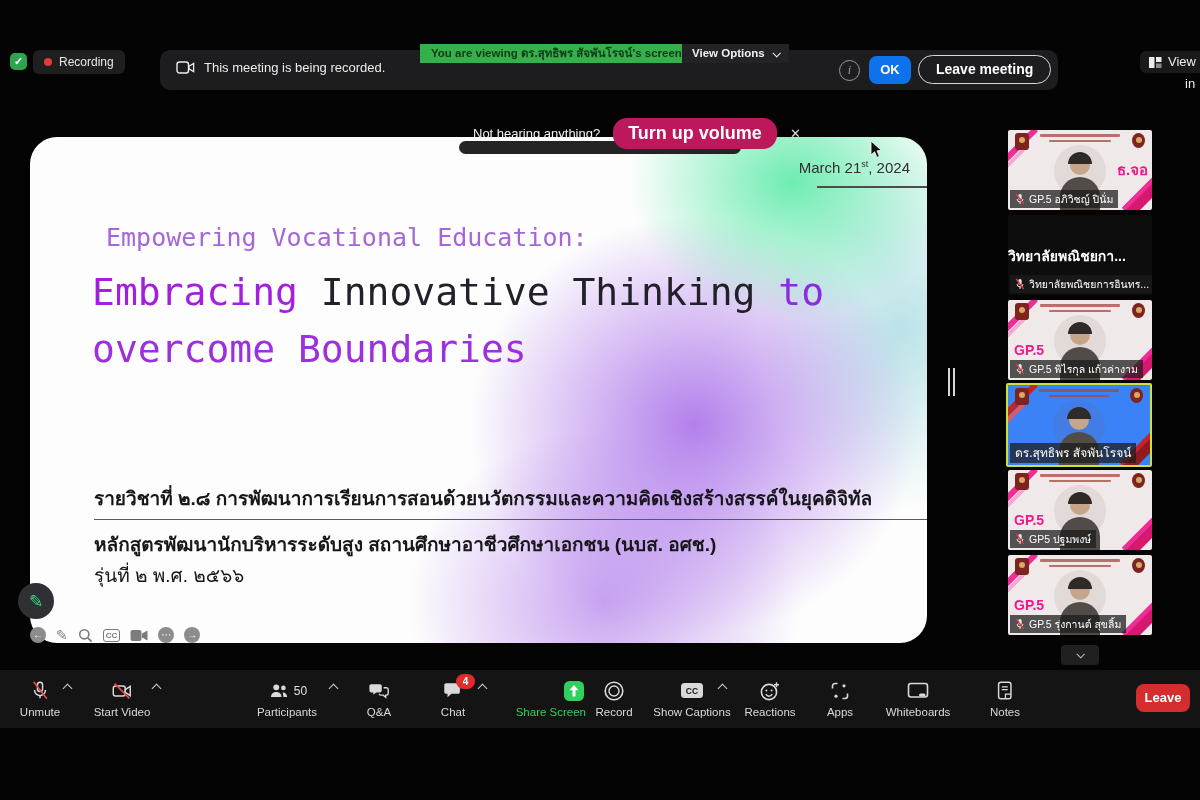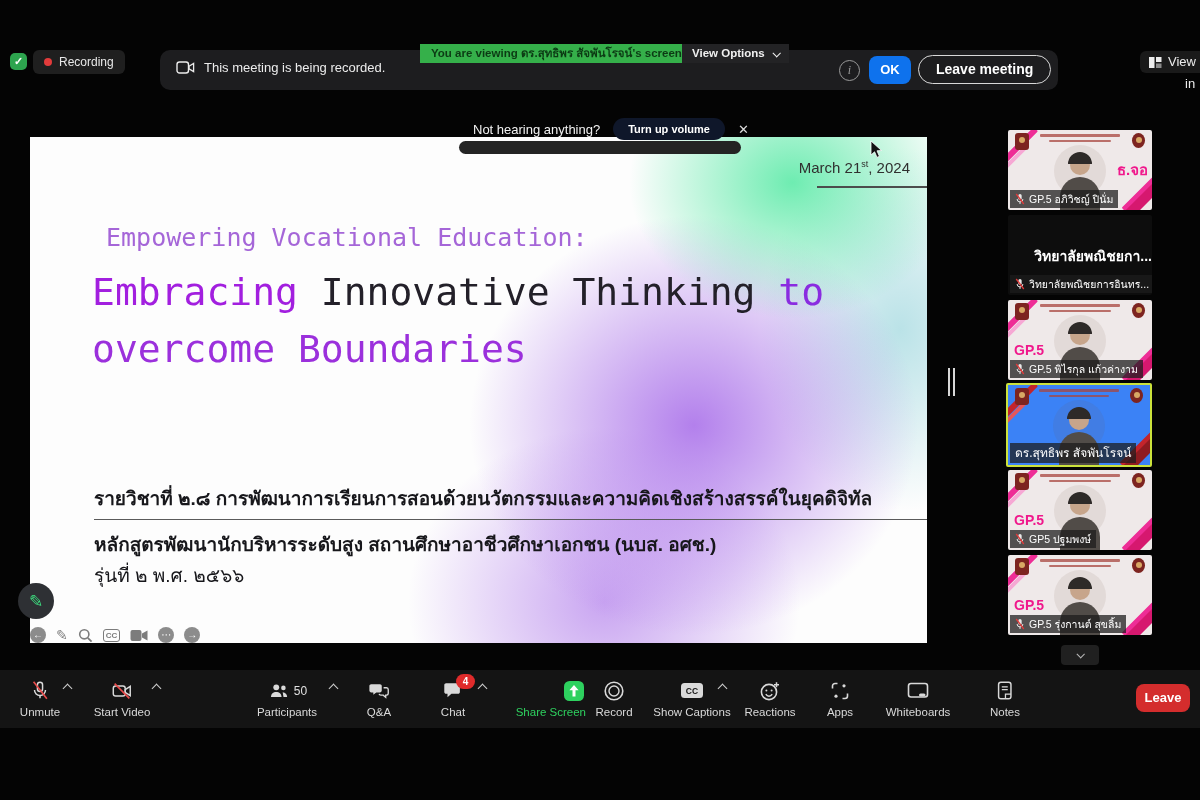--- a/index.html
+++ b/index.html
@@ -17,31 +17,31 @@
   .leave-meeting{position:absolute;left:758px;top:5px;height:27px;padding:0 17px;border:1.5px solid #d8d8d8;border-radius:15px;color:#fff;font-weight:bold;font-size:14px;line-height:27px;cursor:pointer;}
   .view-banner{position:absolute;left:420px;top:44px;height:19px;background:#35b04a;color:#0c3b14;font-size:11.5px;font-weight:bold;line-height:19px;padding:0 11px;z-index:4;}
   .view-options{position:absolute;left:682px;top:44px;height:19px;background:#232325;color:#f0f0f0;font-size:11.5px;font-weight:bold;line-height:19px;padding:0 10px;display:flex;align-items:center;gap:8px;z-index:4;cursor:pointer;}
   .chev{display:inline-block;width:5px;height:5px;border-right:1.5px solid currentColor;border-bottom:1.5px solid currentColor;transform:rotate(45deg) translateY(-1px);}
   .sign-in{position:absolute;left:1138px;top:51px;height:22px;background:#1a1a1a;border-radius:6px;color:#ececec;font-size:13px;line-height:22px;padding:0 3px;cursor:pointer;margin-left:44px;}
   .view-btn{position:absolute;left:1140px;top:51px;height:22px;background:#1a1a1a;border-radius:6px;color:#ececec;font-size:13px;line-height:22px;padding:0 9px;display:flex;align-items:center;gap:6px;cursor:pointer;}
 
   
   .toast{position:absolute;left:473px;top:118px;display:flex;align-items:center;gap:13px;z-index:6;}
   .toast-text{color:#f2f2f2;font-size:13px;}
-  .toast-btn{background:#0f172a;color:#fff;font-weight:bold;font-size:11px;border-radius:14px;padding:5px 15px;cursor:pointer;}
+  .toast-btn{background:#be185d;color:#fff;font-weight:bold;font-size:18px;border-radius:14px;padding:5px 15px;cursor:pointer;}
   .toast-close{color:#dcdcdc;font-size:13px;cursor:pointer;}
   .mini-bar{position:absolute;left:459px;top:141px;width:282px;height:13px;background:#242424;border-radius:7px;z-index:5;}
 
   
   .slide{position:absolute;left:30px;top:137px;width:897px;height:506px;z-index:1;overflow:hidden;background:
     radial-gradient(240px 200px at 85% 9%, rgba(74,232,158,.8), rgba(74,232,158,0) 68%),
     radial-gradient(320px 300px at 74% 57%, rgba(166,106,233,.85), rgba(166,106,233,0) 70%),
     radial-gradient(280px 250px at 64% 92%, rgba(166,106,233,.6), rgba(166,106,233,0) 70%),
     radial-gradient(200px 260px at 97% 38%, rgba(120,200,210,.5), rgba(120,200,210,0) 70%),
-    #fdfdfd;}
+    #fdfdfd; border-radius: 27px;}
   .slide-date{position:absolute;right:17px;top:22px;font-size:15px;color:#30302f;}
   .slide-date sup{font-size:9px;}
   .date-line{position:absolute;right:0;top:49px;width:110px;height:1.5px;background:#4c4c4c;}
   .t1{position:absolute;left:64px;top:86px;font-family:"DejaVu Sans Mono",monospace;font-size:25px;color:#a566d8;white-space:nowrap;margin-left:12px;}
   .t2{position:absolute;left:62px;top:133px;font-family:"DejaVu Sans Mono",monospace;font-size:38px;white-space:nowrap;}
   .t2 .c1{color:#a21fdf;} .t2 .c2{color:#232029;} .t2 .c3{color:#8a2ce0;}
   .t3{position:absolute;left:62px;top:190px;font-family:"DejaVu Sans Mono",monospace;font-size:38px;color:#9b30dc;white-space:nowrap;}
   .th1{position:absolute;left:64px;top:346px;font-size:19px;color:#17171b;font-weight:bold;white-space:nowrap;}
   .sep{position:absolute;left:64px;right:0;top:382px;height:1px;background:#5a5a5a;}
   .th2{position:absolute;left:64px;top:392px;font-size:19px;color:#17171b;font-weight:bold;white-space:nowrap;}
@@ -74,21 +74,21 @@
   .stp{position:absolute;transform:rotate(-45deg);border-radius:1px;}
   .p1{width:56px;height:6px;left:-20px;top:16px;background:#ee2d96;}
   .p2{width:42px;height:4px;left:-16px;top:28px;background:#f6a8d4;}
   .p3{width:56px;height:7px;right:-20px;bottom:16px;background:#ee2d96;}
   .p4{width:46px;height:10px;right:-14px;bottom:5px;background:#d6186f;}
   .red .p1{background:#c3242b;} .red .p2{background:#e4575d;} .red .p3{background:#c3242b;} .red .p4{background:#8f1b20;}
   .gp{position:absolute;left:6px;top:42px;color:#f0188c;font-weight:bold;font-size:14px;z-index:2;}
   .gp.right{left:auto;right:4px;top:28px;font-size:15px;}
   .nb{position:absolute;left:2px;bottom:2px;max-width:136px;background:rgba(28,28,28,.74);color:#fff;font-size:10.5px;line-height:16px;padding:1px 5px;display:flex;align-items:center;gap:4px;white-space:nowrap;overflow:hidden;z-index:3;}
   .nb.big{font-size:12px;line-height:18px;}
-  .center-txt{position:absolute;left:0;right:0;top:30px;text-align:right;color:#fff;font-weight:bold;font-size:14px;}
+  .center-txt{position:absolute;left:0;right:0;top:30px;text-align:left;color:#fff;font-weight:bold;font-size:14px;}
   .more-btn{position:absolute;left:1061px;top:645px;width:38px;height:20px;background:#202020;border-radius:4px;display:flex;align-items:center;justify-content:center;color:#b8b8b8;cursor:pointer;z-index:2;}
   .more-btn .chev{border-color:#b8b8b8;}
 
   
   .btmbar{position:absolute;left:0;top:670px;width:1200px;height:58px;background:#141414;z-index:8;}
   .tb{position:absolute;top:9px;width:100px;display:flex;flex-direction:column;align-items:center;gap:3px;color:#d9d9d9;font-size:11.5px;cursor:pointer;}
   .tb .ic{height:24px;display:flex;align-items:center;justify-content:center;position:relative;}
   .tb.green{color:#2ed15f;align-items:flex-end;}
   .badge{position:absolute;top:-5px;right:-10px;min-width:15px;height:15px;border-radius:8px;background:#e02b2b;color:#fff;font-size:10px;font-weight:bold;line-height:15px;text-align:center;padding:0 2px;}
   .pcount{color:#e0e0e0;font-size:12px;margin-left:3px;}

